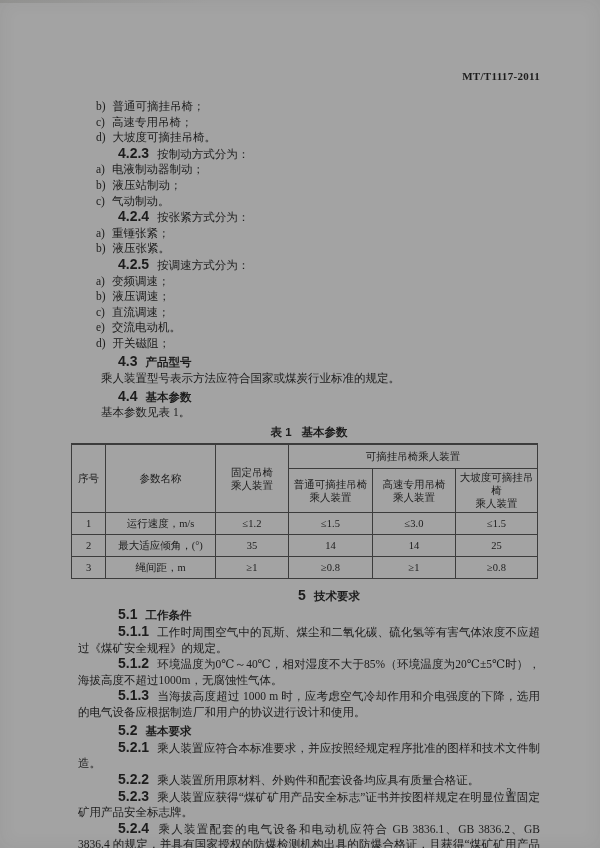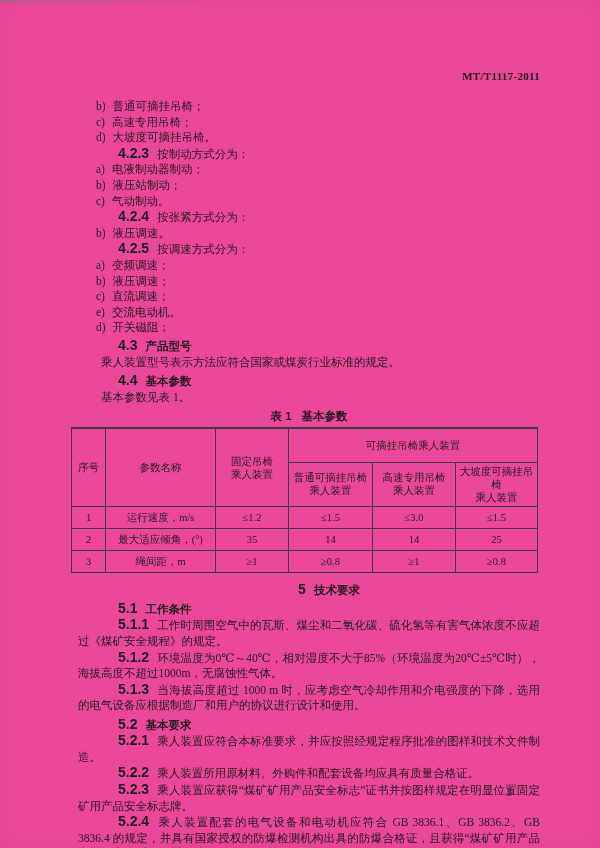--- a/index.html
+++ b/index.html
@@ -1,20 +1,20 @@
 <!DOCTYPE html>
 <html><head>
 <meta charset="utf-8">
 <style>
   * { margin:0; padding:0; box-sizing:border-box; }
   html,body { width:600px; height:848px; }
   body { background:#d8d8d4; }
   .page {
     position:relative; width:600px; height:848px;
-    background:#ec4899; overflow:hidden;
+    background:#a3a3a3; overflow:hidden;
     font-family:"Liberation Serif","DejaVu Serif",serif;
     color:#1c1c1c;
     box-shadow:inset 0 0 18px rgba(60,60,55,0.07);
   }
   .page::before{
     content:""; position:absolute; left:0; top:0; width:100%; height:3px;
     background:linear-gradient(to right, rgba(120,120,115,0.35), rgba(0,0,0,0) 35%);
   }
   .std-code{
     position:absolute; top:70px; right:60px;
@@ -47,21 +47,21 @@
   table.params{
     border-collapse:collapse; table-layout:fixed;
     width:466px; margin-left:-7px;
     border:1px solid #3c3c3c; border-top-width:2px;
     font-size:10.5px; line-height:13px;
   }
   table.params th, table.params td{
     border:1px solid #3c3c3c; text-align:center; vertical-align:middle;
     font-weight:normal; padding:2px 2px;
   }
-  table.params thead th{ height:34px; }
+  table.params thead th{ height:25px; }
   table.params td{ height:22px; }
   td.pname{ text-align:left; padding-left:9px; }
   .page-num{
     position:absolute; top:786px; right:88px;
     font-size:11.5px;
   }
 </style>
 </head>
 <body>
 
@@ -74,21 +74,22 @@
     <div class="item"><span class="lbl">b)</span><span>普通可摘挂吊椅；</span></div>
     <div class="item"><span class="lbl">c)</span><span>高速专用吊椅；</span></div>
     <div class="item"><span class="lbl">d)</span><span>大坡度可摘挂吊椅。</span></div>
 
     <div class="clause-line"><span class="num">4.2.3</span><span>按制动方式分为：</span></div>
     <div class="item"><span class="lbl">a)</span><span>电液制动器制动；</span></div>
     <div class="item"><span class="lbl">b)</span><span>液压站制动；</span></div>
     <div class="item"><span class="lbl">c)</span><span>气动制动。</span></div>
 
     <div class="clause-line"><span class="num">4.2.4</span><span>按张紧方式分为：</span></div>
-    <div class="item"><span class="lbl">b)</span><span>液压调速。</span></div>
+    <div class="item"><span class="lbl">a)</span><span>重锤张紧；</span></div>
+    <div class="item"><span class="lbl">b)</span><span>液压张紧。</span></div>
 
     <div class="clause-line"><span class="num">4.2.5</span><span>按调速方式分为：</span></div>
     <div class="item"><span class="lbl">a)</span><span>变频调速；</span></div>
     <div class="item"><span class="lbl">b)</span><span>液压调速；</span></div>
     <div class="item"><span class="lbl">c)</span><span>直流调速；</span></div>
     <div class="item"><span class="lbl">e)</span><span>交流电动机。</span></div>
     <div class="item"><span class="lbl">d)</span><span>开关磁阻；</span></div>
 
     <div class="sec-head"><span class="num">4.3</span><span class="sec-title">产品型号</span></div>
     <div class="para">乘人装置型号表示方法应符合国家或煤炭行业标准的规定。</div>

